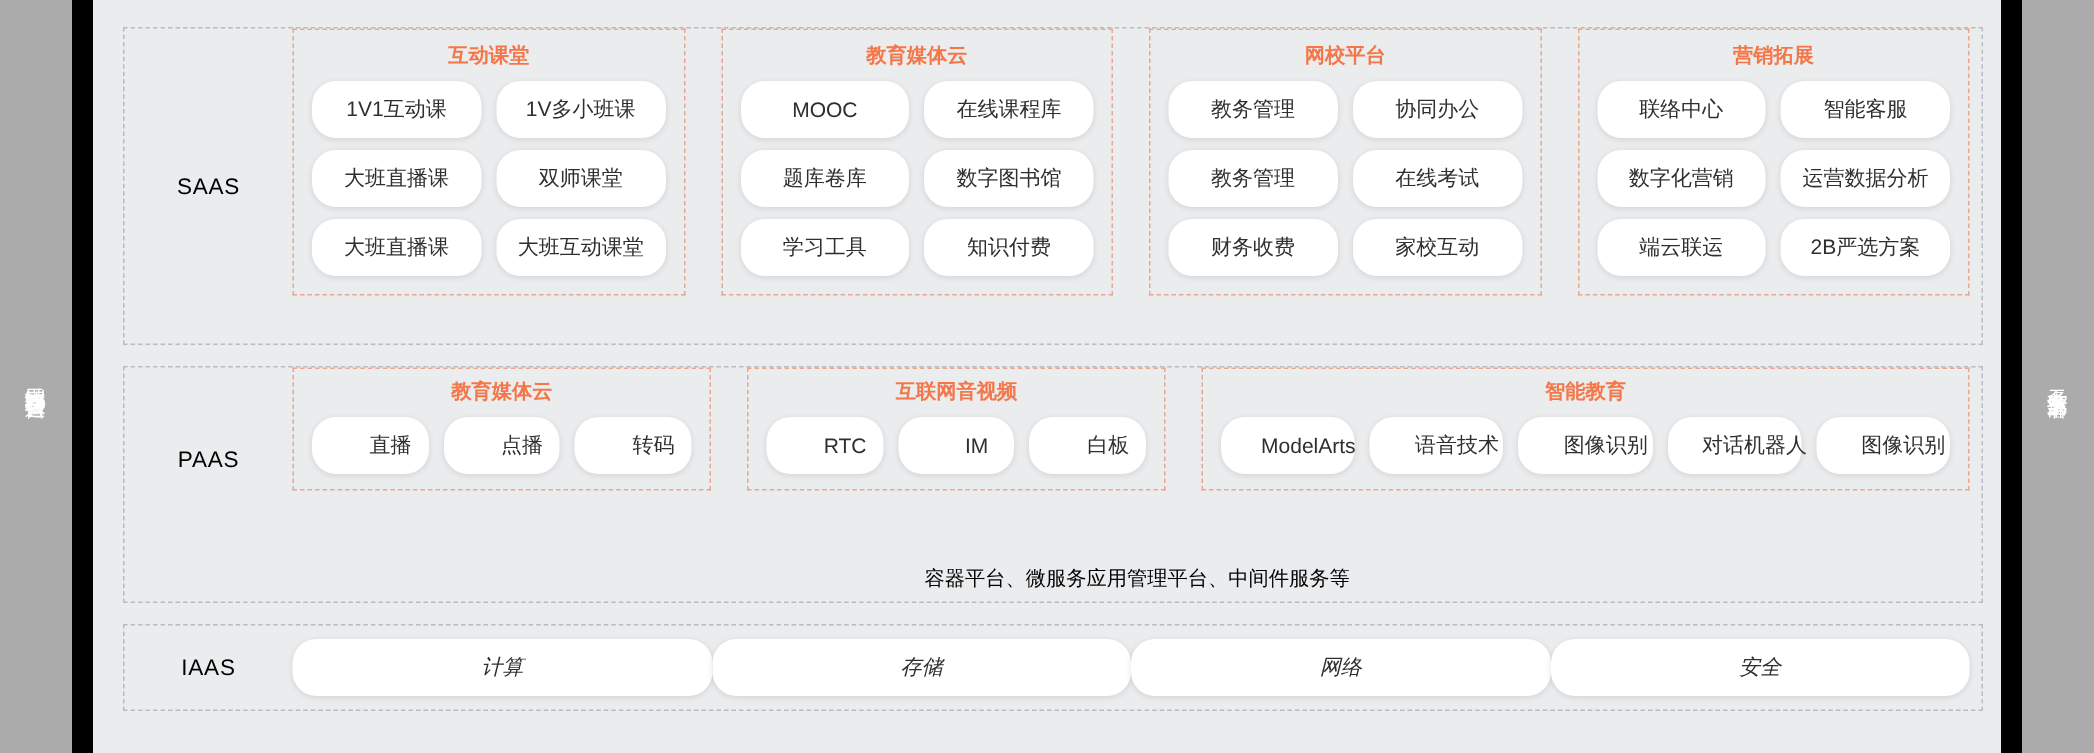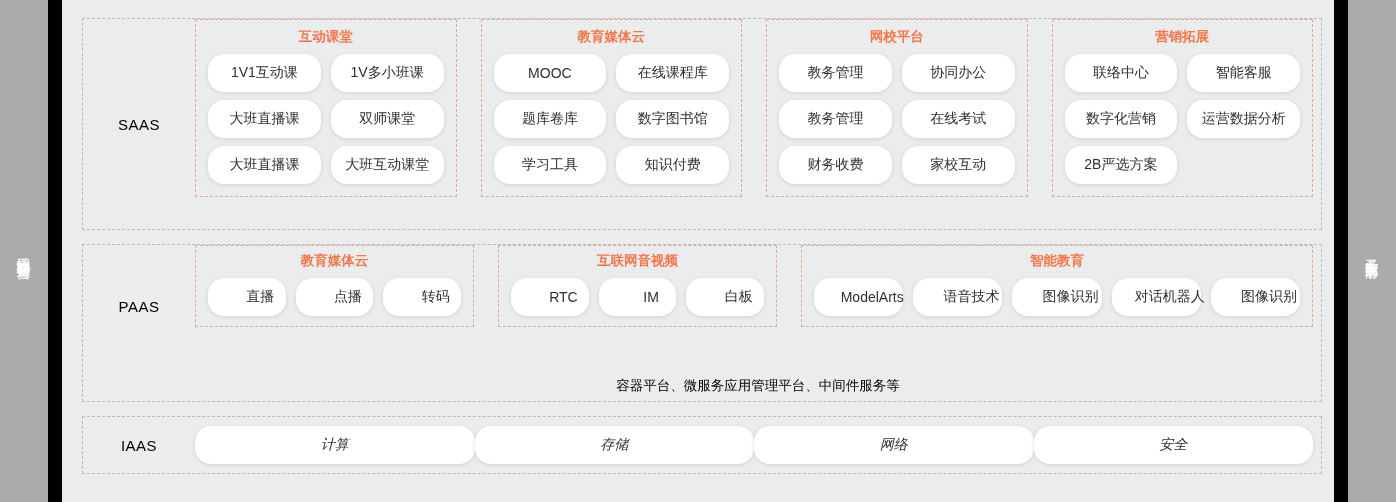--- a/index.html
+++ b/index.html
@@ -199,20 +199,21 @@
           </div>
         </div>
 
         <div class="group">
           <div class="group-title">营销拓展</div>
           <div class="cards">
             <div class="card">联络中心</div>
             <div class="card">智能客服</div>
             <div class="card">数字化营销</div>
             <div class="card">运营数据分析</div>
+            <div class="card">端云联运</div>
             <div class="card">2B严选方案</div>
           </div>
         </div>
 
       </div>
     </div>
 
     <div class="layer layer-paas">
       <div class="paas-row">
         <div class="layer-label">PAAS</div>

